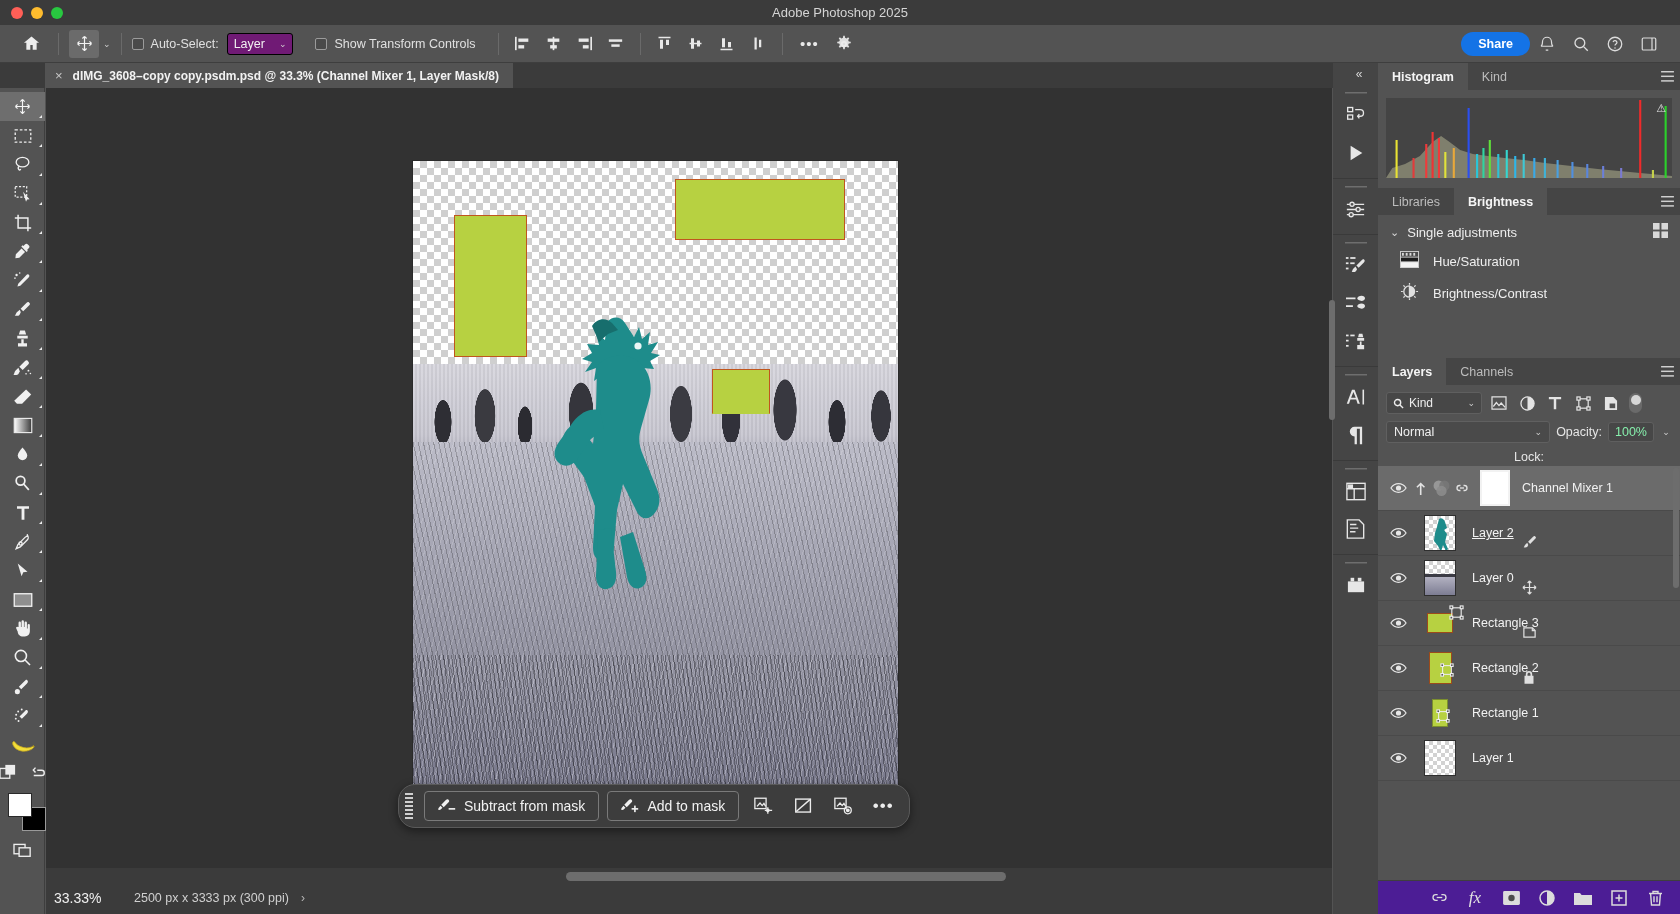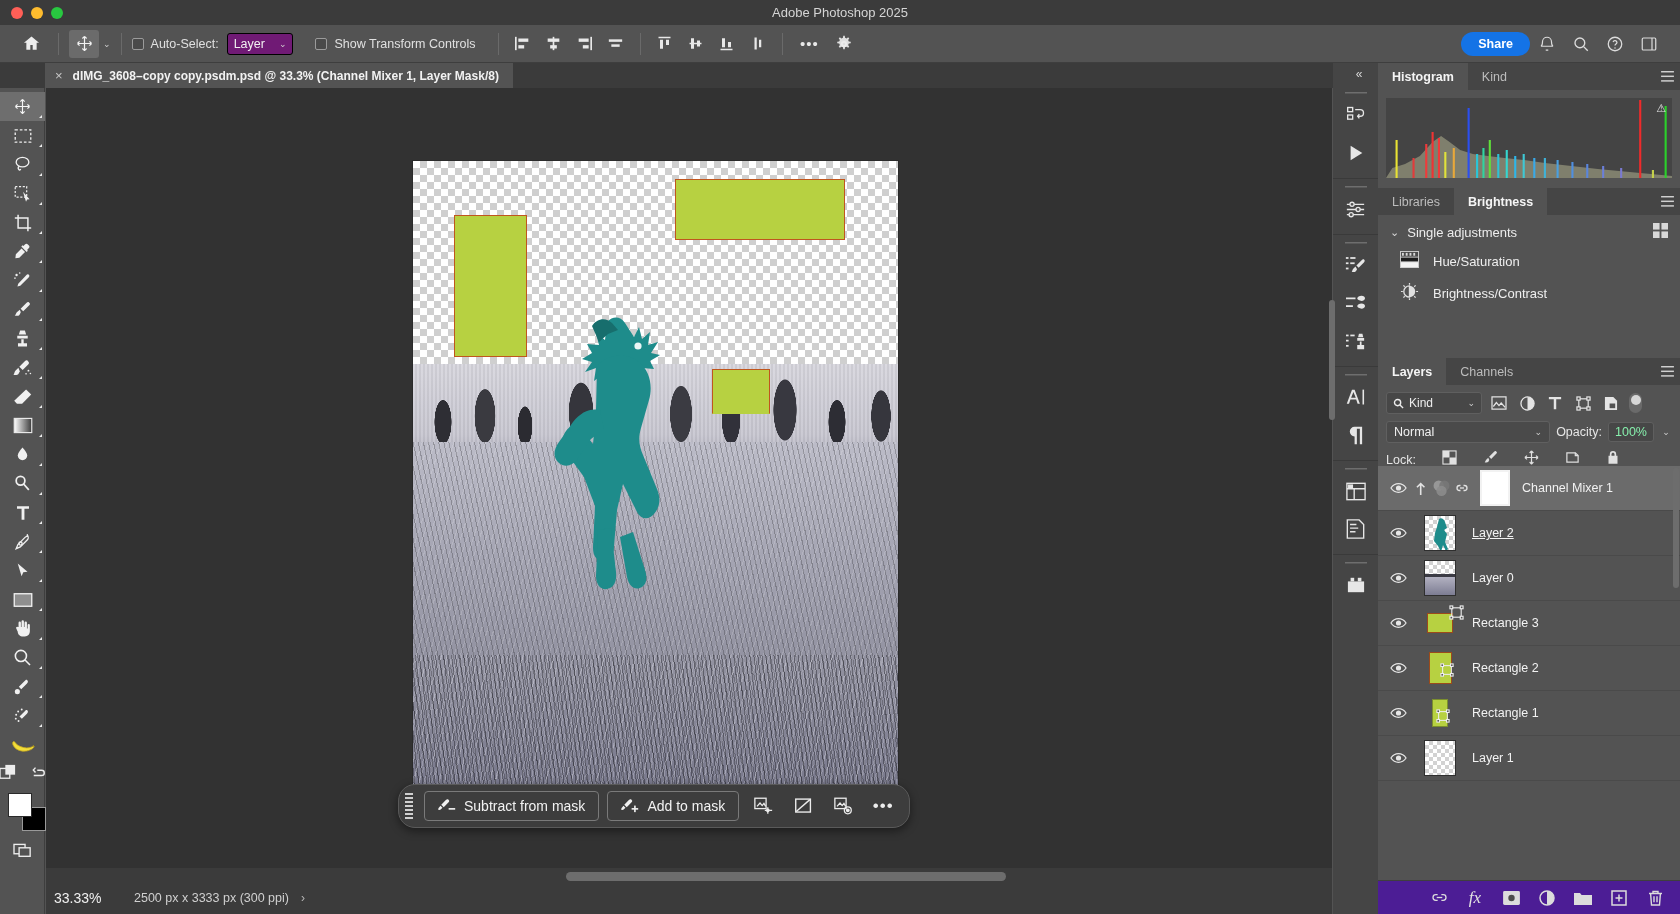--- a/index.html
+++ b/index.html
@@ -202,21 +202,21 @@
     height:22px; flex:1; background:#4a4a4a; border:1px solid #606060; border-radius:3px;
     display:flex; align-items:center; padding:0 7px; color:#f0f0f0; font-size:12.5px;
   }
   .blend .cv { margin-left:auto; font-size:9px; color:#cfcfcf; }
   .fldlabel { color:#e6e6e6; font-size:12.5px; white-space:nowrap; }
   .numbox {
     height:20px; min-width:46px; background:#474747; border:1px solid #5f5f5f; border-radius:3px;
     color:#86efac; font-size:12.5px; display:flex; align-items:center; justify-content:center; padding:0 5px;
   }
   .mini-cv { color:#cfcfcf; font-size:9px; width:12px; text-align:center; }
-  .lockrow { display:flex; align-items:center; padding:4px 8px 6px; gap:26px; }
+  .lockrow { display:flex; align-items:center; padding:4px 8px 6px; gap:26px;flex-direction:column; }
 
   .layerlist { position:absolute; left:0; top:108px; width:302px; height:396px; overflow:hidden; }
   .lrow { height:45px; display:flex; align-items:center; border-bottom:1px solid #4a4a4a;
           padding-left:6px; cursor:pointer; }
   .lrow.sel { background:#6b6b6b; }
   .eye { width:28px; display:flex; align-items:center; justify-content:center; color:#e6e6e6; }
   .thumbwrap { width:56px; display:flex; align-items:center; justify-content:center; position:relative; }
   .thumb { width:32px; height:36px; border:1px solid #2f2f2f; background:#fff;
            background-image:
              linear-gradient(45deg,#d2d2d2 25%,transparent 25%,transparent 75%,#d2d2d2 75%),

